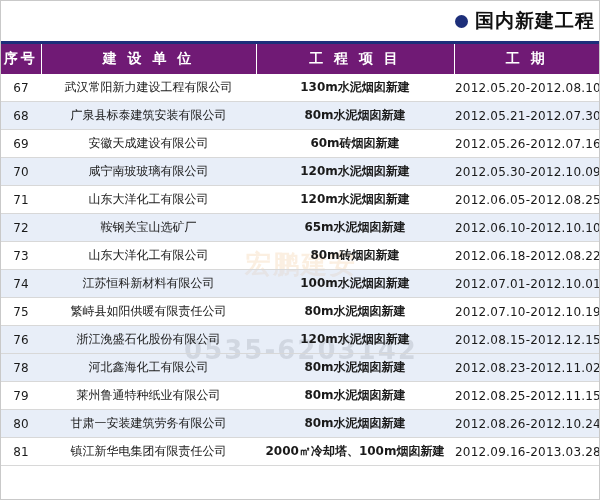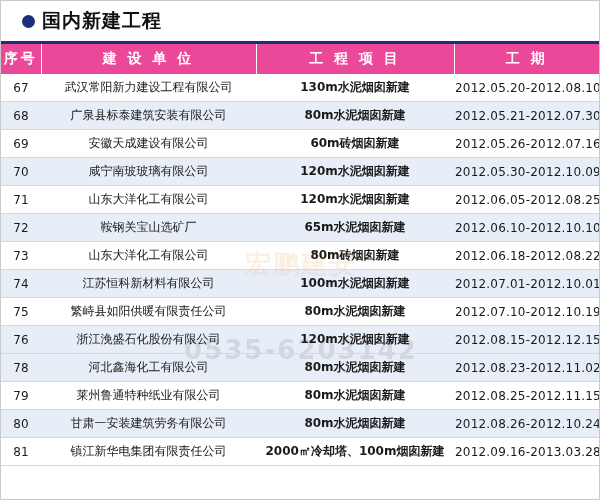--- a/index.html
+++ b/index.html
@@ -56,22 +56,23 @@
     opacity: .65;
   }
 
   
   .title-bar {
     position: relative;
     z-index: 2;
     height: 40px;
     display: flex;
     align-items: center;
-    padding: 0 19px;
+    padding: 0 4px;
     border-bottom: 3px solid #1d2f7a;
+    justify-content: flex-end;
   }
   .title-dot {
     width: 13px;
     height: 13px;
     border-radius: 50%;
     background: #1d2f7a;
     margin: 0 7px 0 2px;
     flex: none;
   }
   .title-text {
@@ -84,21 +85,21 @@
   
   table.grid {
     position: relative;
     z-index: 2;
     width: 598px;
     border-collapse: collapse;
     table-layout: fixed;
     background: transparent;
   }
   table.grid th {
-    background: #ec4899;
+    background: #701a75;
     color: #ffffff;
     font-size: 14px;
     font-weight: bold;
     letter-spacing: 3px;
     height: 28px;
     border-right: 1px solid #ffffff;
     text-align: center;
   }
   table.grid th:last-child { border-right: none; }
 

